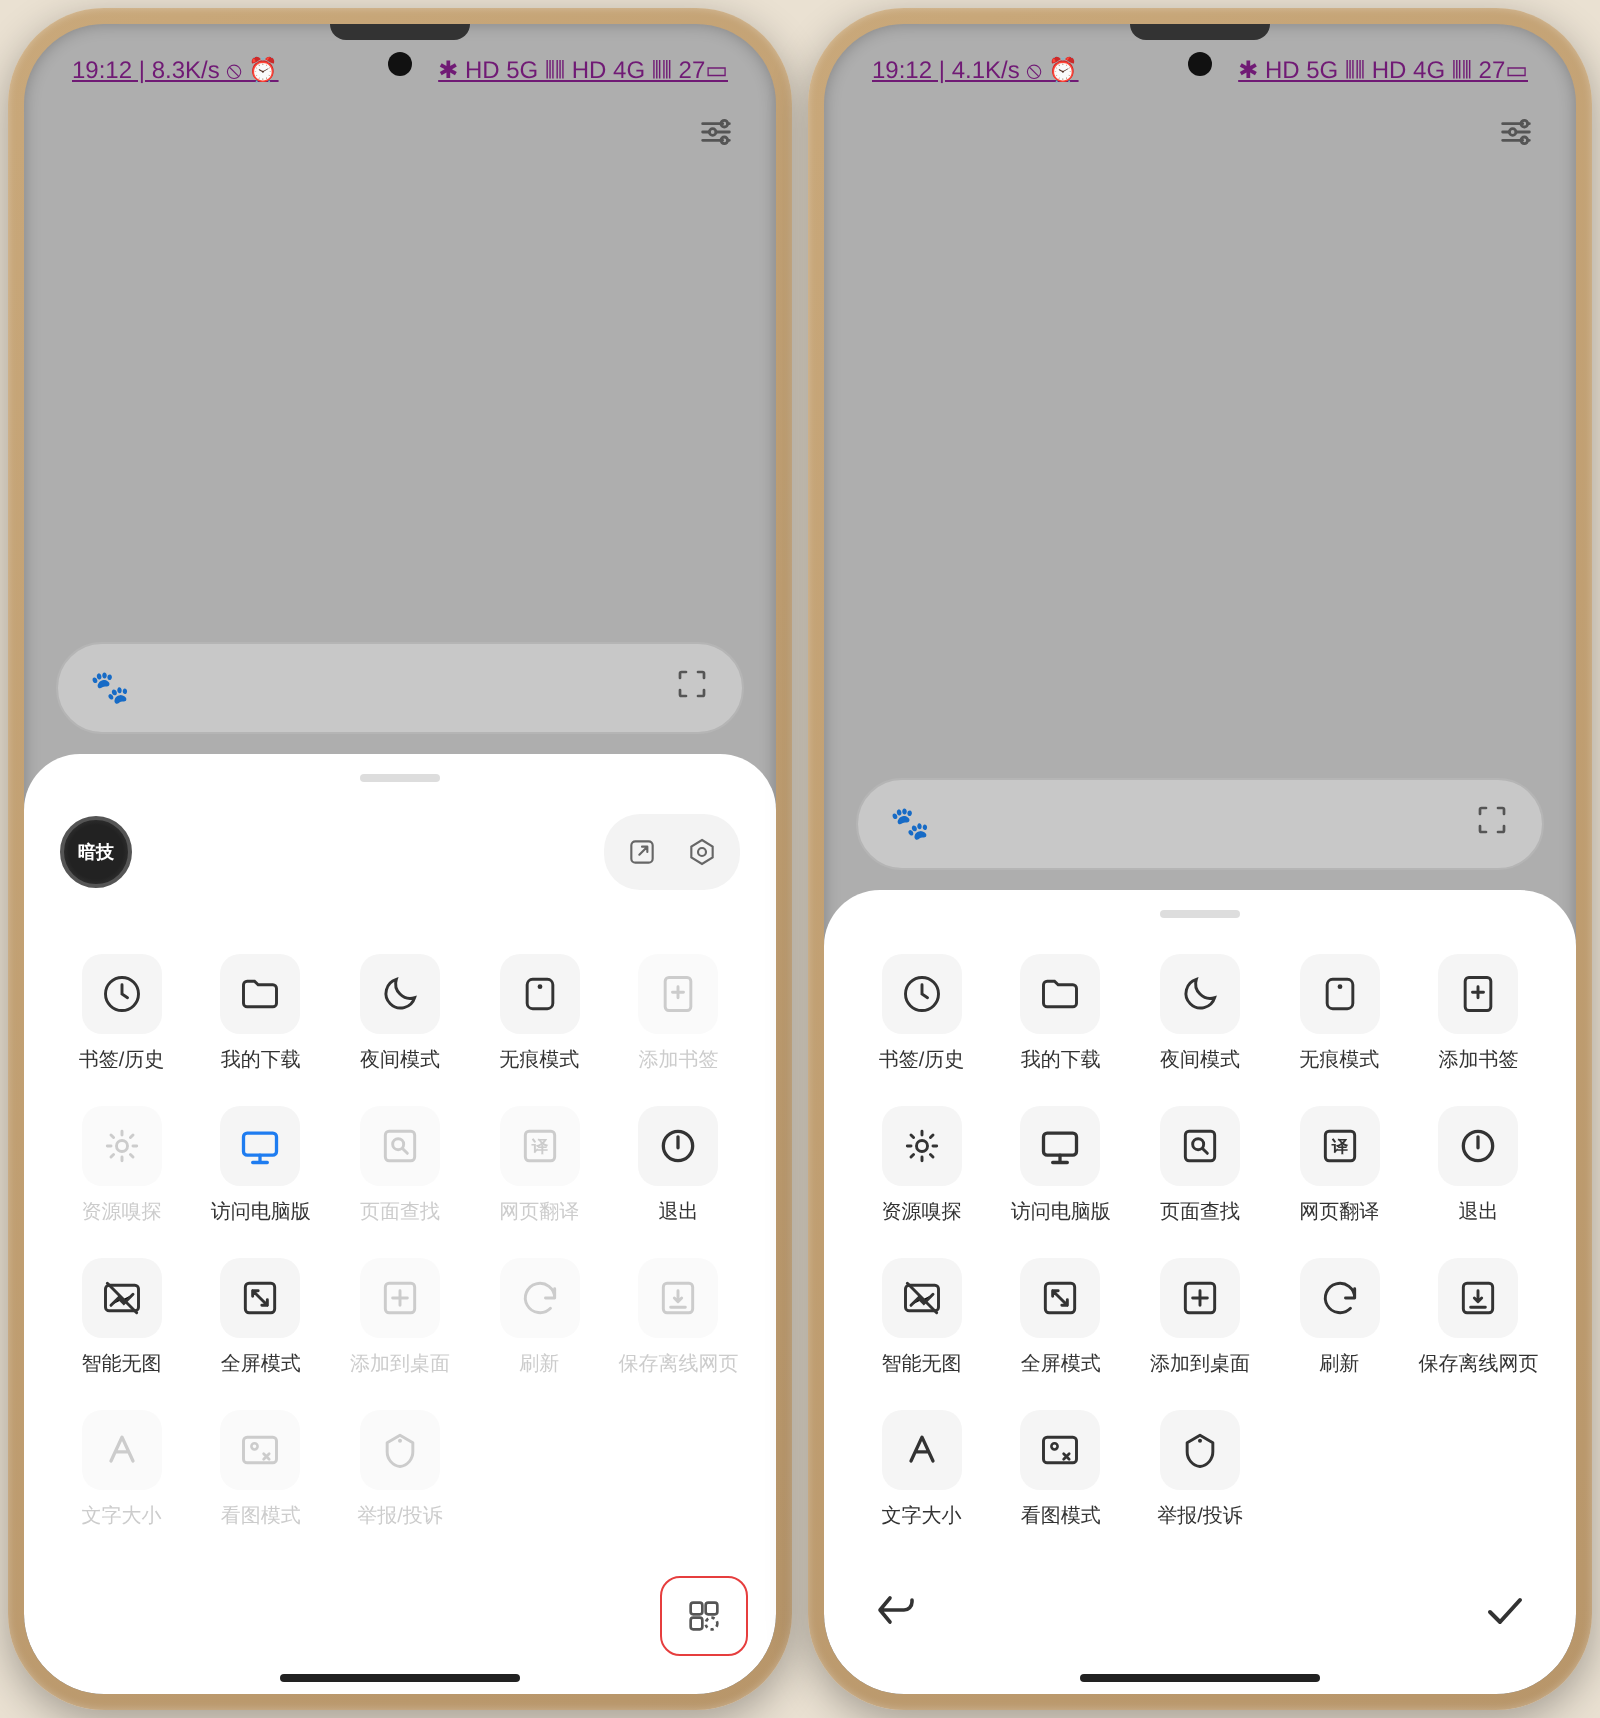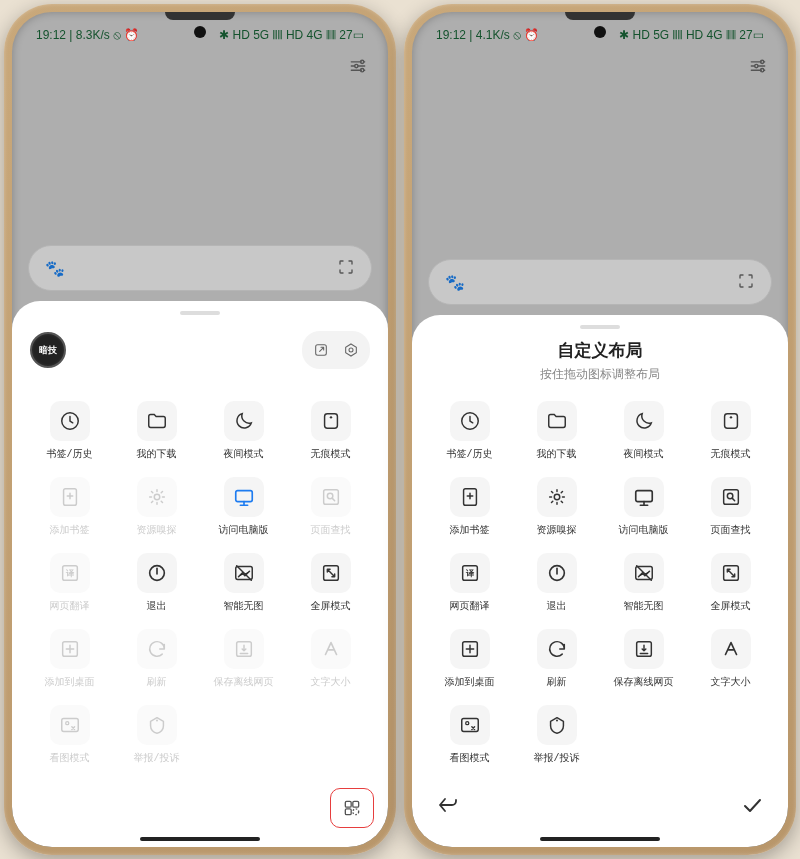--- a/index.html
+++ b/index.html
@@ -53,24 +53,25 @@
   border-radius:50%;
   z-index:20;
 }
 .statusbar {
   display:flex;
   justify-content:space-between;
   align-items:center;
   padding: 10px 24px 0;
   height: 36px;
   font-size: 12px;
-  color:#14532d;
+  color:#701a75;
   font-weight:500;
   position:relative;
   z-index:15;
+  text-decoration:underline;
 }
 .statusbar .right { display:flex; gap:3px; align-items:center; font-size:12px;}
 .toolbar {
   display:flex;
   justify-content:flex-end;
   padding: 8px 20px;
 }
 .settings-icon { font-size:18px; color:#555;}
 .browser-body { flex:1; position:relative; }
 .searchbar {
@@ -86,21 +87,20 @@
   padding:0 16px;
   font-size:16px;
   color:#4a6fc4;
 }
 .scan-icon{ color:#555; font-size:15px; }
 .sheet {
   background:#fff;
   border-radius:28px 28px 40px 40px;
   padding: 10px 14px 18px;
   position:relative;
-  font-family:Liberation Mono, monospace;
 }
 .handle {
   width:40px; height:4px; background:#ddd; border-radius:2px;
   margin: 0 auto 10px;
 }
 .sheet-header {
   display:flex;
   align-items:center;
   justify-content:space-between;
   padding: 6px 4px 14px;
@@ -120,21 +120,21 @@
 }
 .header-actions span{
   width:30px;height:30px;display:flex;align-items:center;justify-content:center;
   color:#666;font-size:15px;
 }
 .sheet-title{ text-align:center; }
 .sheet-title .t1{ font-size:17px; font-weight:600; color:#222; }
 .sheet-title .t2{ font-size:12px; color:#888; margin-top:4px; }
 .menu-grid{
   display:grid;
-  grid-template-columns:repeat(4,1fr);
+  grid-template-columns:repeat(5,1fr);
   gap: 4px 0;
   margin-top: 12px;
 }
 .menu-item{
   display:flex; flex-direction:column; align-items:center;
   gap:6px; padding:6px 0;
 }
 .menu-icon-box{
   width:40px;height:40px;
   background:#f5f5f5;
@@ -424,24 +424,20 @@
         <span>🐾</span>
         <span class="scan-icon">
           <svg width="18" height="18" viewBox="0 0 24 24">
               <path d="M4 8V5a1 1 0 011-1h3M20 8V5a1 1 0 00-1-1h-3M4 16v3a1 1 0 001 1h3M20 16v3a1 1 0 01-1 1h-3" fill="none" stroke="currentColor" stroke-width="1.8" stroke-linecap="round"></path>
             </svg>
         </span>
       </div>
     </div>
     <div class="sheet">
       <div class="handle"></div>
-      <div class="sheet-title">
-        <div class="t1">自定义布局</div>
-        <div class="t2">按住拖动图标调整布局</div>
-      </div>
       <div class="menu-grid" id="grid-right">
           <div class="menu-item">
             <div class="menu-icon-box">
               <svg viewBox="0 0 24 24">
                 <circle cx="12" cy="12" r="9" fill="none" stroke="currentColor" stroke-width="1.6"></circle>
                 <path d="M12 7v5l3 2" fill="none" stroke="currentColor" stroke-width="1.6" stroke-linecap="round"></path>
               </svg>
             </div>
             <div class="menu-label">书签/历史</div>
           </div>

